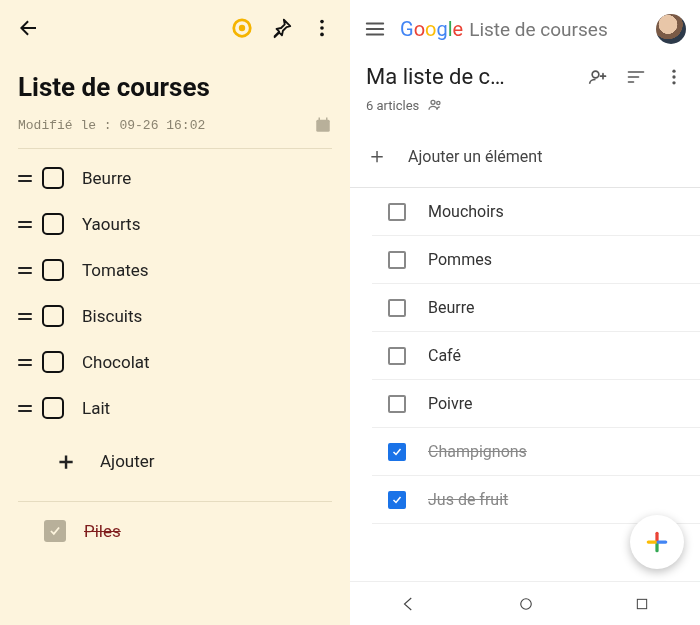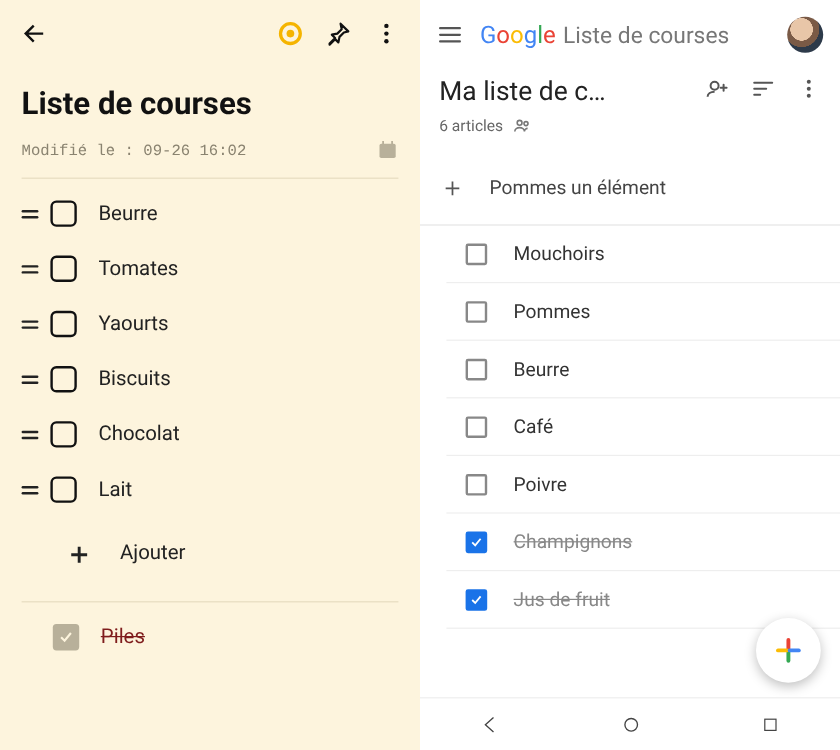--- a/index.html
+++ b/index.html
@@ -63,21 +63,21 @@
     display:flex; align-items:center; padding: 14px 14px 10px 14px;
   }
   .r-appbar .ham { margin-right:14px; }
   .r-logo { display:flex; align-items:baseline; font-size:20px; font-weight:400; }
   .r-logo .gb { color:#4285F4; } .r-logo .gr { color:#EA4335; }
   .r-logo .gy { color:#FBBC05; } .r-logo .gg { color:#34A853; }
   .r-apptitle { color:#777; margin-left:6px; font-size:19px; }
   .r-appbar .spacer { flex:1; }
   .avatar { width:30px; height:30px; border-radius:50%; background: radial-gradient(circle at 40% 35%, #e8c6a8 0 35%, #7a5a46 36% 55%, #2d3a4a 56% 100%); }
   .r-header {
-    padding: 10px 16px 8px 16px; display:flex; align-items:flex-start;
+    padding: 10px 16px 8px 16px; display:flex; align-items:center;
   }
   .r-title { font-size:22px; color:#222; flex:1; }
   .r-actions { display:flex; gap:18px; color:#555; }
   .r-sub { padding: 0 16px 12px 16px; color:#666; font-size:13px; display:flex; align-items:center; gap:8px;}
   .r-addrow {
     display:flex; align-items:center; padding: 16px 16px; color:#444; font-size:16px;
   }
   .r-addrow .plus { font-size:22px; margin-right:20px; color:#555;}
   .r-divider { height:1px; background:#e4e4e4; }
   .r-list { display:flex; flex-direction:column;padding-left:22px; }
@@ -160,29 +160,29 @@
           </div>
           <div class="cb"></div>
           <div class="label">Beurre</div>
         </div>
         <div class="l-item">
           <div class="drag">
             <span></span>
             <span></span>
           </div>
           <div class="cb"></div>
+          <div class="label">Yaourts</div>
+        </div>
+        <div class="l-item">
+          <div class="drag">
+            <span></span>
+            <span></span>
+          </div>
+          <div class="cb"></div>
           <div class="label">Tomates</div>
-        </div>
-        <div class="l-item">
-          <div class="drag">
-            <span></span>
-            <span></span>
-          </div>
-          <div class="cb"></div>
-          <div class="label">Yaourts</div>
         </div>
         <div class="l-item">
           <div class="drag">
             <span></span>
             <span></span>
           </div>
           <div class="cb"></div>
           <div class="label">Biscuits</div>
         </div>
         <div class="l-item">
@@ -273,21 +273,21 @@
       <svg width="16" height="16" viewBox="0 0 24 24">
           <circle cx="9" cy="8" r="3" fill="none" stroke="#777" stroke-width="2"></circle>
           <circle cx="17" cy="9" r="2.5" fill="none" stroke="#777" stroke-width="2"></circle>
           <path d="M3 19c0-3 3-5 6-5s6 2 6 5M15 19c0-2 2-4 4-4" fill="none" stroke="#777" stroke-width="2"></path>
         </svg>
     </span>
   </div>
 
   <div class="r-addrow">
     <span class="plus">＋</span>
-    <span>Pommes un élément</span>
+    <span>Ajouter un élément</span>
   </div>
   <div class="r-divider"></div>
 
   <div class="r-list" id="r-items">
       <div class="r-item">
         <div class="r-cb"></div>
         <div class="label">Mouchoirs</div>
       </div>
       <div class="r-item">
         <div class="r-cb"></div>

